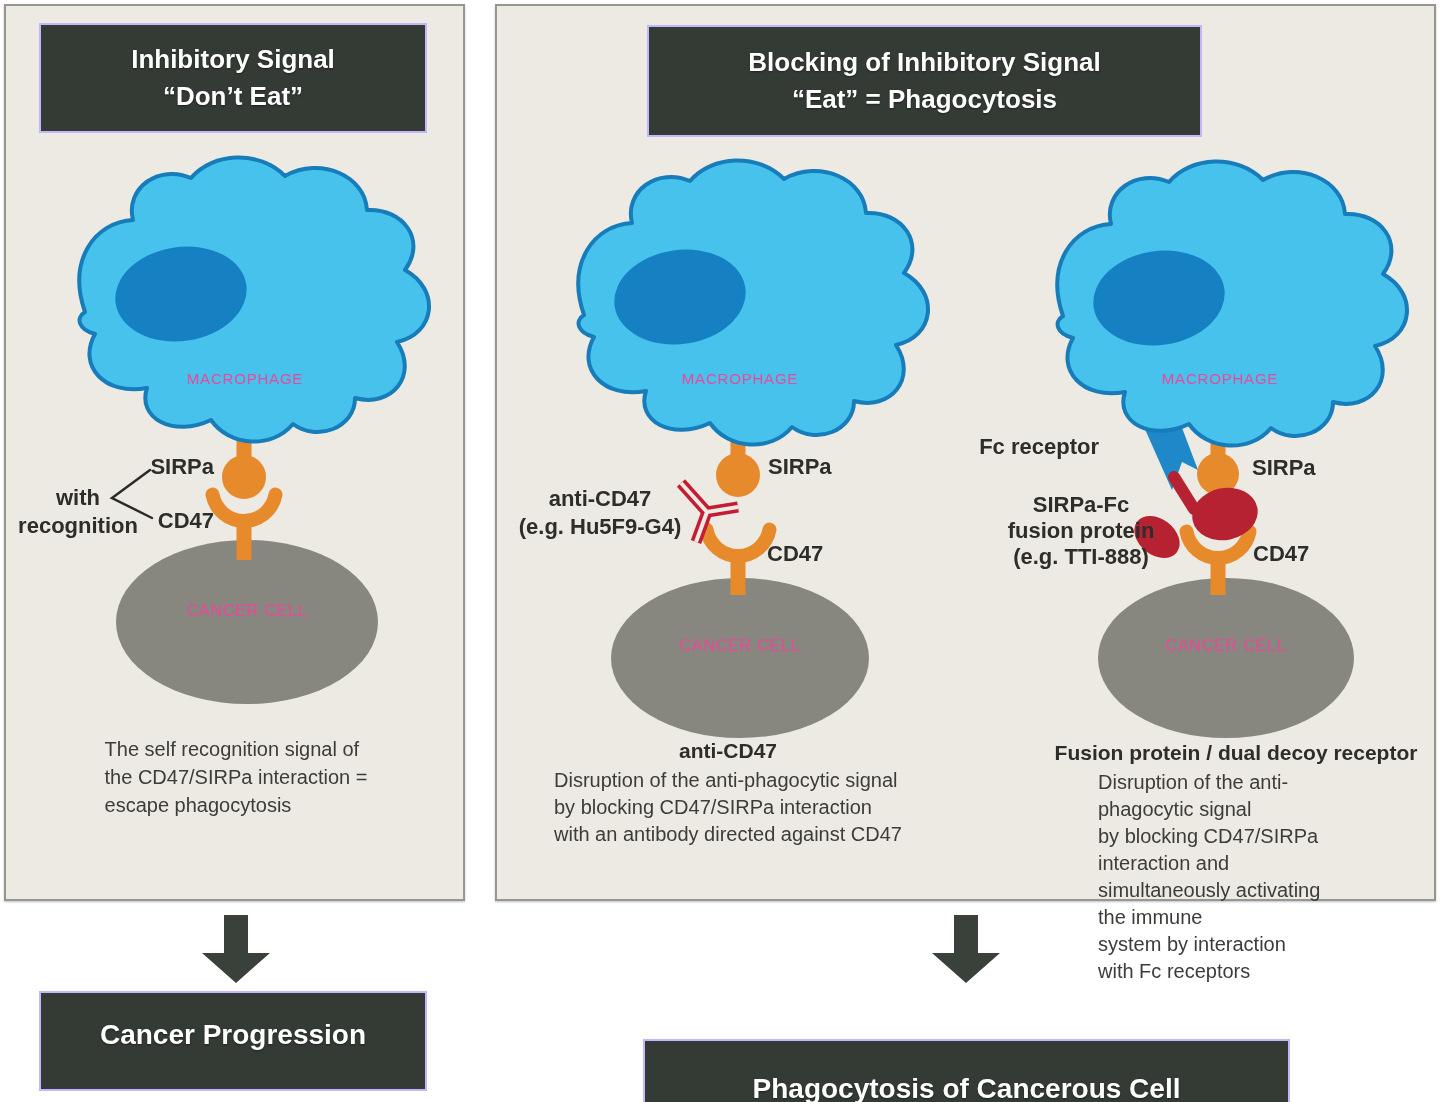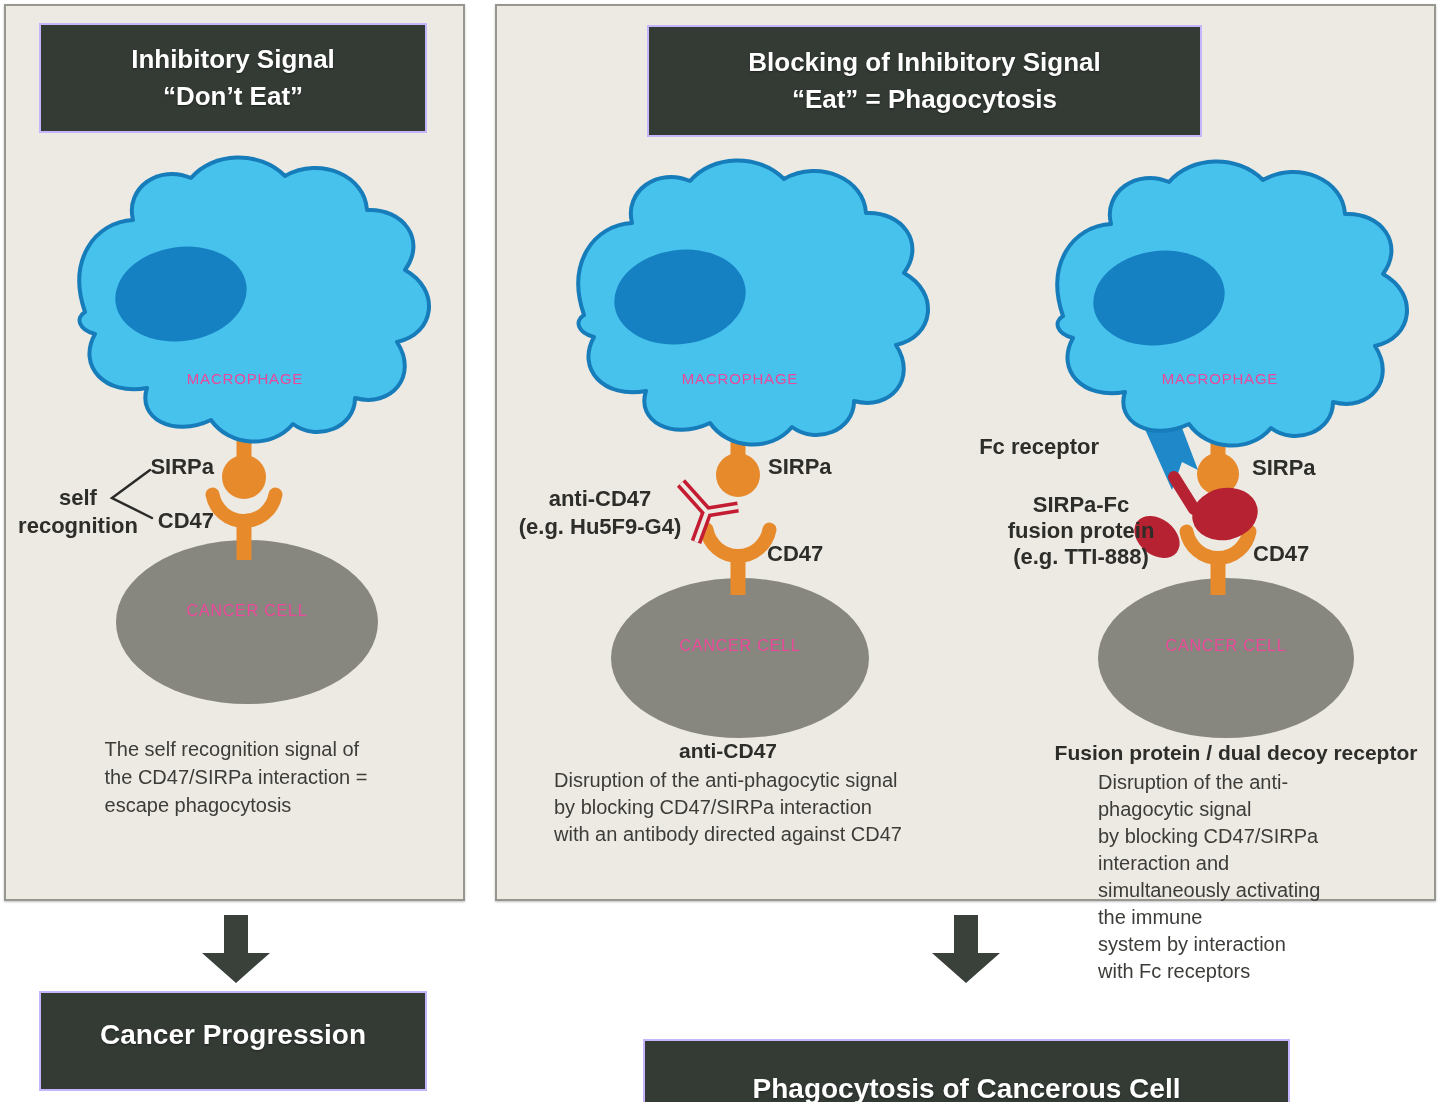--- a/index.html
+++ b/index.html
@@ -106,21 +106,21 @@
 
 <div class="darkbox header" id="header-left">Inhibitory Signal
 “Don’t Eat”</div>
 <div class="darkbox header" id="header-right">Blocking of Inhibitory Signal
 “Eat” = Phagocytosis</div>
 
 <div class="t cell-label" style="left:245px;top:371px;">MACROPHAGE</div>
 <div class="t cell-label" style="left:247px;top:603px;font-size:16px;">CANCER CELL</div>
 <div class="t mol-label end" style="left:214px;top:456px;">SIRPa</div>
 <div class="t mol-label end" style="left:214px;top:510px;">CD47</div>
-<div class="t mol-label center" style="left:78px;top:484px;">self
+<div class="t mol-label center" style="left:78px;top:484px;">with
 recognition</div>
 
 <div class="t cell-label" style="left:740px;top:371px;">MACROPHAGE</div>
 <div class="t cell-label" style="left:740px;top:638px;font-size:16px;">CANCER CELL</div>
 <div class="t mol-label" style="left:768px;top:456px;">SIRPa</div>
 <div class="t mol-label" style="left:767px;top:543px;">CD47</div>
 <div class="t mol-label center" style="left:600px;top:485px;">anti-CD47
 (e.g. Hu5F9-G4)</div>
 
 <div class="t cell-label" style="left:1220px;top:371px;">MACROPHAGE</div>

